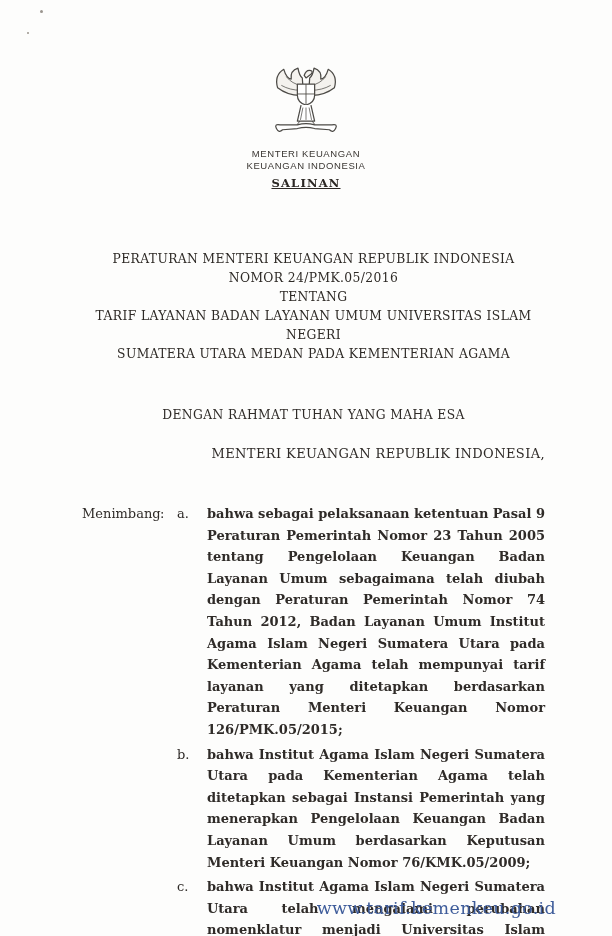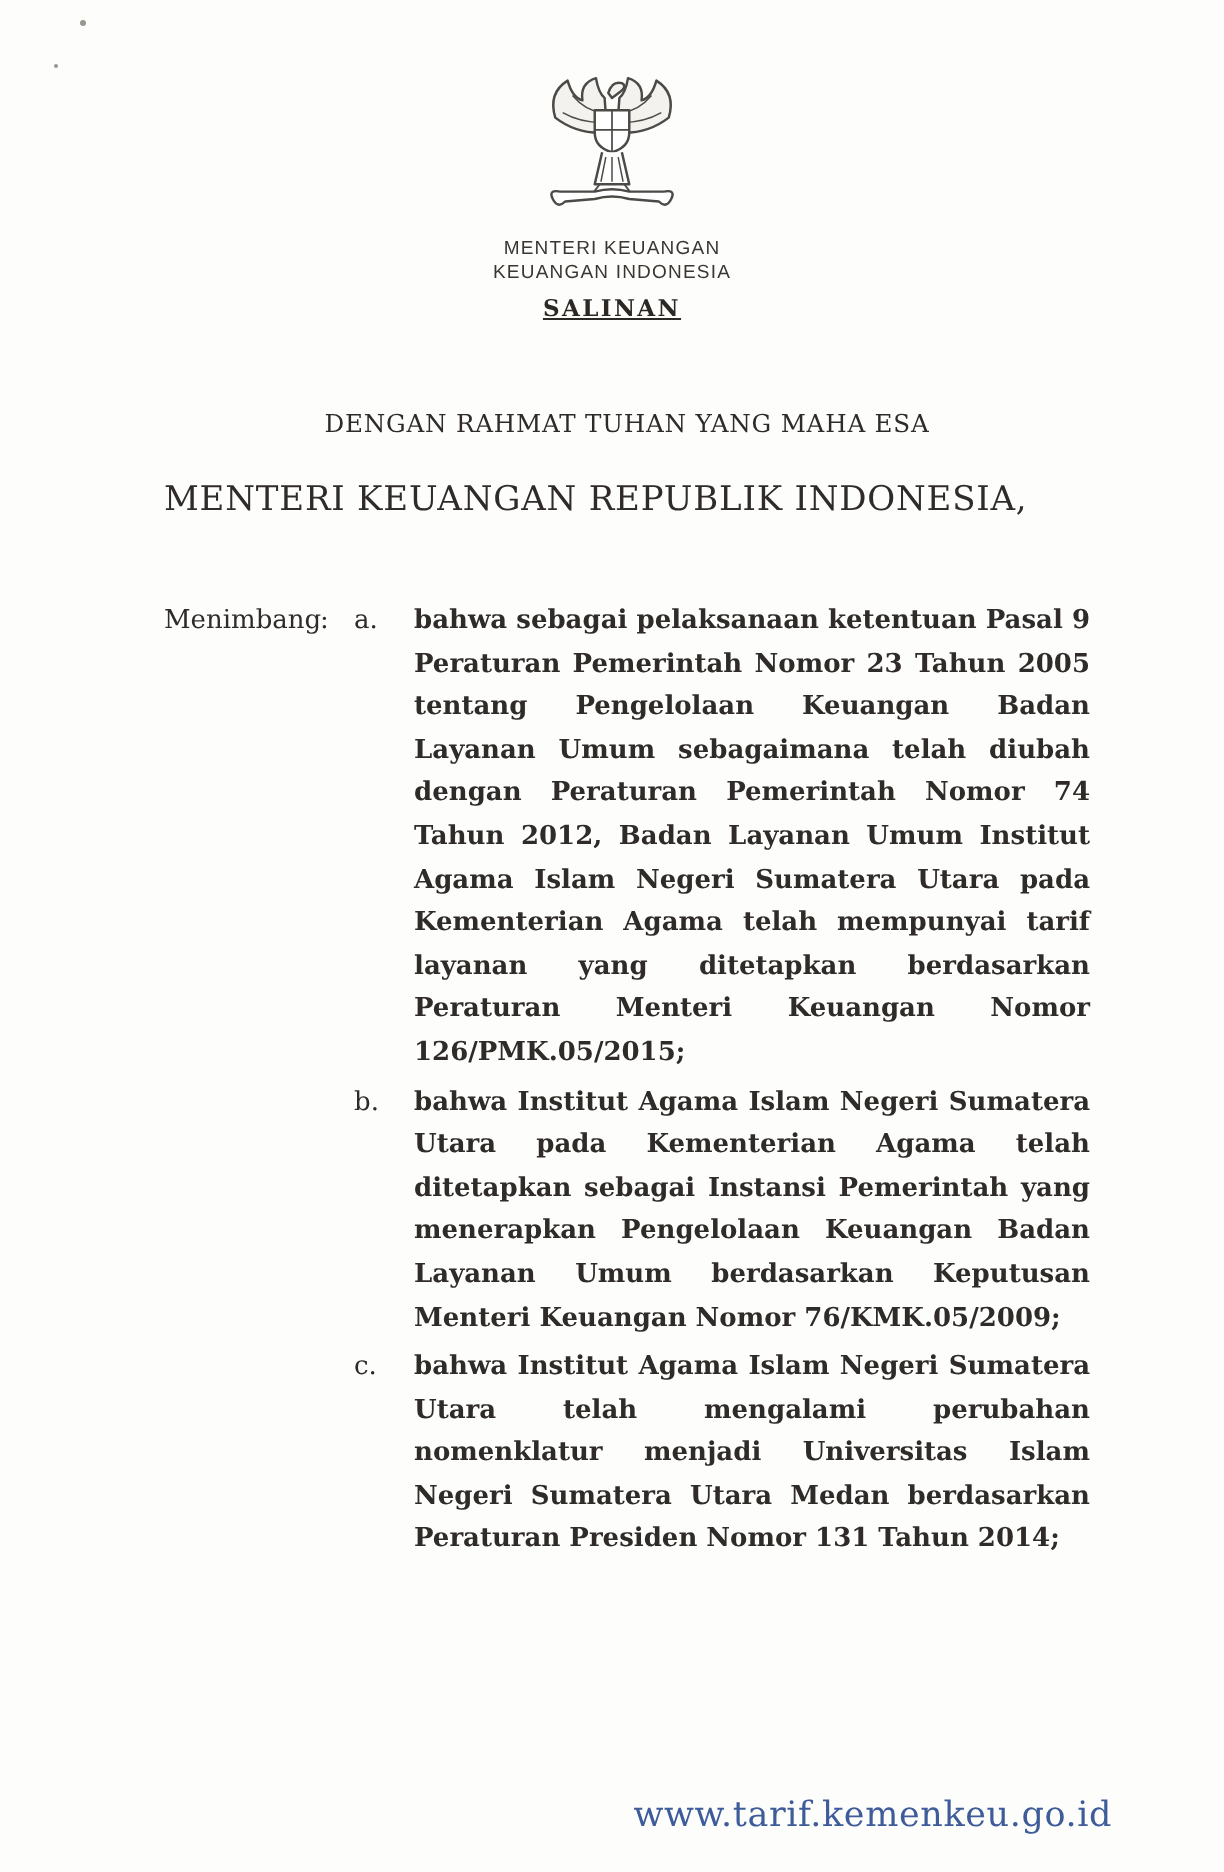--- a/index.html
+++ b/index.html
@@ -13,21 +13,21 @@
     margin: 0 auto;
     background: #fdfdfc;
     color: #2f2b28;
     overflow: hidden;
   }
 
   .speck { position: absolute; background: #9a958e; border-radius: 50%; }
   .speck-1 { left: 40px; top: 10px; width: 3px; height: 3px; }
   .speck-2 { left: 27px; top: 32px; width: 2px; height: 2px; }
 
-  .letterhead { text-align: center; padding-top: 34px; }
+  .letterhead { text-align: center; padding-top: 63px; }
   .garuda { display: block; margin: 0 auto; }
 
   .ministry-line {
     font-family: "Liberation Sans", sans-serif;
     font-size: 9.5px;
     line-height: 12px;
     letter-spacing: 0.6px;
     color: #3a3632;
     margin-top: 0;
   }
@@ -57,22 +57,22 @@
   .invocation {
     margin-top: 44px;
     text-align: center;
     font-size: 12.3px;
     letter-spacing: 0.4px;
     line-height: 15px;
   }
 
   .authority {
     margin-top: 23px;
-    text-align: left;
-    font-size: 17px;
+    text-align: right;
+    font-size: 13px;
     letter-spacing: 0.4px;
     line-height: 15px;
   }
 
   .considerations { margin-top: 42px; }
 
   .consider-row {
     display: grid;
     grid-template-columns: 78px 17px 30px 1fr;
     font-size: 13px;
@@ -126,20 +126,27 @@
         <path d="M12 106 Q8 98 18 100 L46 100 Q60 96 74 100 L102 100 Q112 98 108 106 Q104 114 98 108 L74 106 Q60 102 46 106 L22 108 Q16 114 12 106 Z" fill="#ffffff"></path>
       </g>
     </svg>
     <div class="ministry-line first">MENTERI KEUANGAN</div>
     <div class="ministry-line">KEUANGAN INDONESIA</div>
     <div class="copy-label">SALINAN</div>
   </div>
 
   <div class="content">
 
+    <div class="title-block">
+      <div>PERATURAN MENTERI KEUANGAN REPUBLIK INDONESIA</div>
+      <div>NOMOR 24/PMK.05/2016</div>
+      <div>TENTANG</div>
+      <div>TARIF LAYANAN BADAN LAYANAN UMUM UNIVERSITAS ISLAM NEGERI</div>
+      <div>SUMATERA UTARA MEDAN PADA KEMENTERIAN AGAMA</div>
+    </div>
 
     <div class="invocation">DENGAN RAHMAT TUHAN YANG MAHA ESA</div>
 
     <div class="authority">MENTERI KEUANGAN REPUBLIK INDONESIA,</div>
 
     <div class="considerations">
 
       <div class="consider-row">
         <div class="consider-label">Menimbang</div>
         <div class="consider-colon">:</div>

